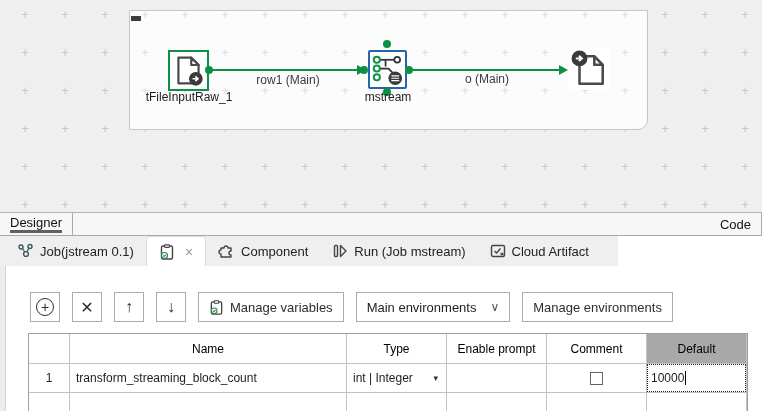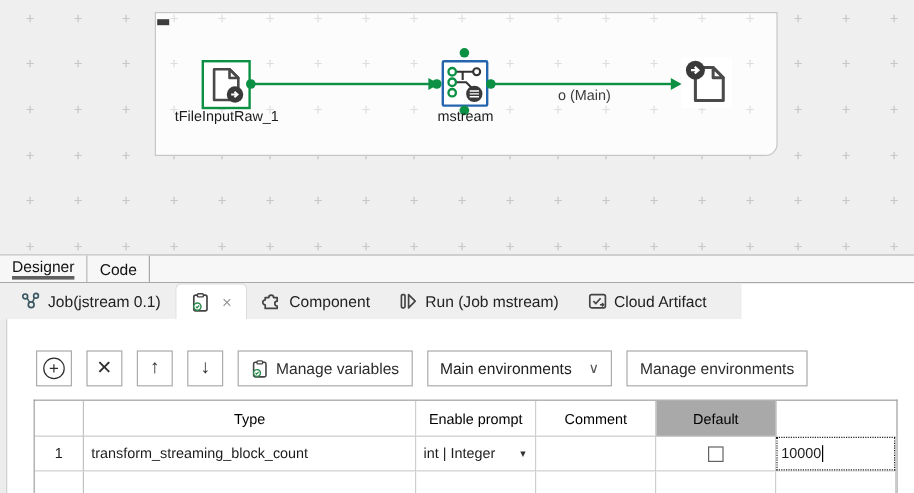--- a/index.html
+++ b/index.html
@@ -37,21 +37,21 @@
 
   .gdot { position:absolute; width:8px; height:8px; border-radius:50%; background:#0c9144; }
   #dot-input-r   { left:205px; top:66px; }
   #dot-ms-top    { left:383px; top:40px; }
   #dot-ms-bottom { left:383px; top:88px; }
   #dot-ms-left   { left:360px; top:66px; }
   #dot-ms-right  { left:405px; top:66px; }
 
   
   #editor-tabs { position:absolute; left:0; top:212px; width:762px; height:24px; background:#f7f7f7;
-                 border-top:1px solid #b3b3b3; border-bottom:1px solid #a8a8a8; display:flex; }
+                 border-top:1px solid #b3b3b3; border-bottom:1px solid #a8a8a8; display:flex;justify-content:space-between; }
   .etab { display:flex; align-items:center; padding:0 10px; font-size:13px; color:#111;
           border-right:1px solid #a8a8a8; background:#f7f7f7; cursor:default; }
   .etab.active .etab-text { border-bottom:3px solid #606060; padding-bottom:0px; }
 
   
   #view-tabs { position:absolute; left:0; top:236px; width:618px; height:30px; background:#efefef;
                display:flex; align-items:stretch; padding-left:6px; }
   .vtab { display:flex; align-items:center; gap:6px; padding:0 12px; font-size:13px; color:#222; }
   .vtab.active { background:#fff; border-radius:5px 5px 0 0; border:1px solid #dcdcdc; border-bottom:none; }
   .vtab .close { color:#9a9a9a; font-size:14px; margin-left:4px; }
@@ -251,20 +251,21 @@
           <span class="gridmark" style="color: rgb(222, 222, 222); left: 370px; top: 75px;">+</span>
           <span class="gridmark" style="color: rgb(222, 222, 222); left: 410px; top: 75px;">+</span>
           <span class="gridmark" style="color: rgb(222, 222, 222); left: 450px; top: 75px;">+</span>
           <span class="gridmark" style="color: rgb(222, 222, 222); left: 490px; top: 75px;">+</span>
         </div>
       <div id="collapse-dash"></div>
     </div>
 
     <div class="conn-line" id="line1"></div>
     <div class="arrowhead" id="arrow1"></div>
+    <div class="conn-label" id="conn1-label">row1 (Main)</div>
 
     <div class="conn-line" id="line2"></div>
     <div class="arrowhead" id="arrow2"></div>
     <div class="conn-label" id="conn2-label">o (Main)</div>
 
     <div class="comp-box" id="comp-input">
       <svg width="33" height="33" viewBox="0 0 36 36">
         <path d="M7 4 h14 l8 8 v20 h-22 z" fill="none" stroke="#4a4a4a" stroke-width="2.4" stroke-linejoin="round"></path>
         <path d="M21 4 l8 8 h-8 z" fill="#fff" stroke="#4a4a4a" stroke-width="2.4" stroke-linejoin="round"></path>
         <circle cx="26" cy="27" r="7.5" fill="#3a3a3a"></circle>
@@ -386,20 +387,21 @@
         <span class="chev">∨</span>
       </div>
       <button class="tbtn wide">
         <span>Manage environments</span>
       </button>
     </div>
 
     <div id="ctx-table">
       <div class="trow header">
         <div class="tcell idx"></div>
+        <div class="tcell">Name</div>
         <div class="tcell">Type</div>
         <div class="tcell">Enable prompt</div>
         <div class="tcell">Comment</div>
         <div class="tcell sel-col">Default</div>
       </div>
       <div class="trow r1">
         <div class="tcell idx">1</div>
         <div class="tcell">transform_streaming_block_count</div>
         <div class="tcell">
           <span>int | Integer</span>

